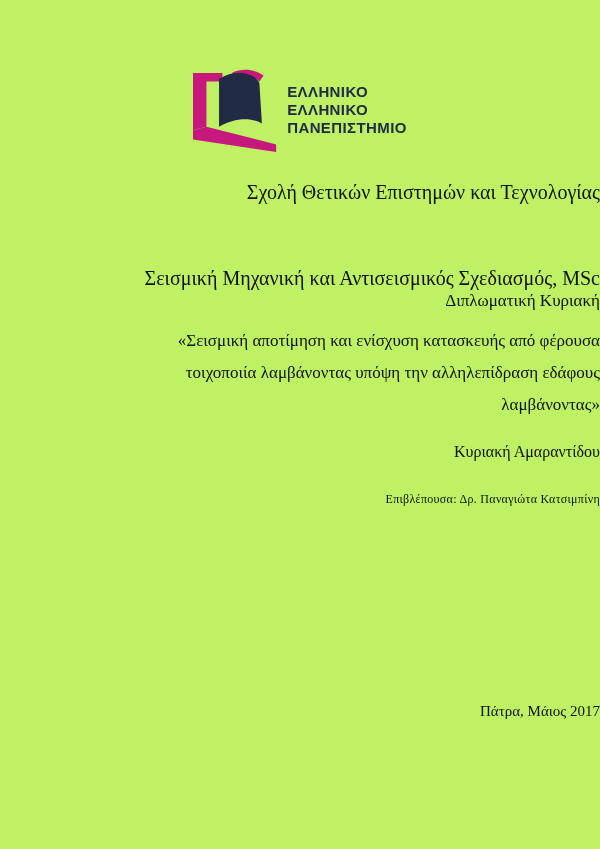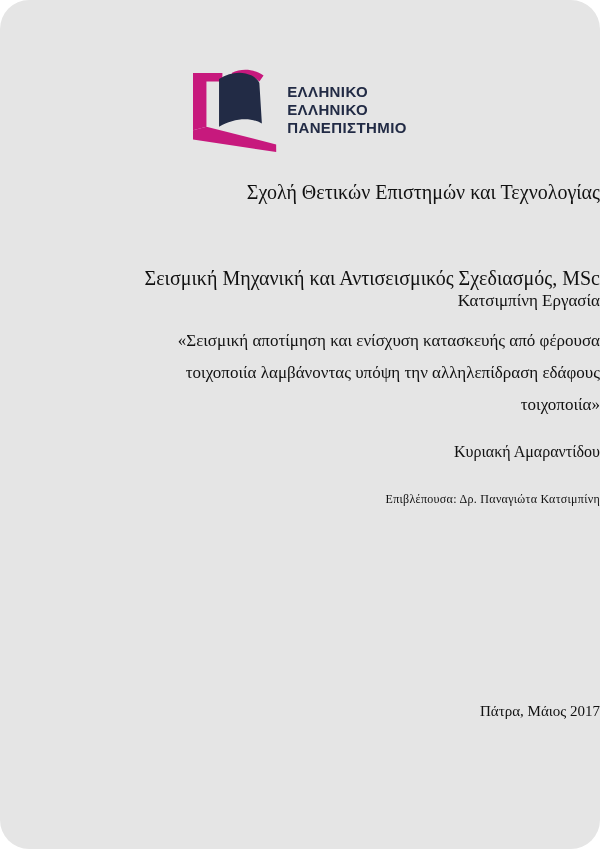--- a/index.html
+++ b/index.html
@@ -1,24 +1,23 @@
 <!DOCTYPE html>
 <html><head>
 <meta charset="utf-8">
 <style>
   html, body { margin: 0; padding: 0; background: #ffffff; }
   .page {
     position: relative;
     width: 600px;
     height: 849px;
-    background: #e5e5e5;
+    background: #bef264;
     font-family: "Liberation Serif", serif;
     color: #111111;
     overflow: hidden;
-    border-radius: 29px;
   }
   .abs-center {
     position: absolute;
     left: 0;
     width: 100%;
     text-align: right;
   }
   
   .logo-row {
     position: absolute;
@@ -68,26 +67,26 @@
     <div class="logo-text">
       <div>ΕΛΛΗΝΙΚΟ</div>
       <div>ΕΛΛΗΝΙΚΟ</div>
       <div>ΠΑΝΕΠΙΣΤΗΜΙΟ</div>
     </div>
   </div>
 
   <div class="abs-center school-line">Σχολή Θετικών Επιστημών και Τεχνολογίας</div>
   <div class="abs-center program-line">Σεισμική Μηχανική και Αντισεισμικός Σχεδιασμός, MSc</div>
 
-  <div class="abs-center thesis-label">Κατσιμπίνη Εργασία</div>
+  <div class="abs-center thesis-label">Διπλωματική Κυριακή</div>
 
   <div class="abs-center thesis-title">
     <div>«Σεισμική αποτίμηση και ενίσχυση κατασκευής από φέρουσα</div>
     <div>τοιχοποιία λαμβάνοντας υπόψη την αλληλεπίδραση εδάφους</div>
-    <div>τοιχοποιία»</div>
+    <div>λαμβάνοντας»</div>
   </div>
 
   <div class="abs-center author-line">Κυριακή Αμαραντίδου</div>
 
   <div class="abs-center supervisor-line">Επιβλέπουσα: Δρ. Παναγιώτα Κατσιμπίνη</div>
 
   <div class="abs-center place-date">Πάτρα, Μάιος 2017</div>
 
 </div>
 

